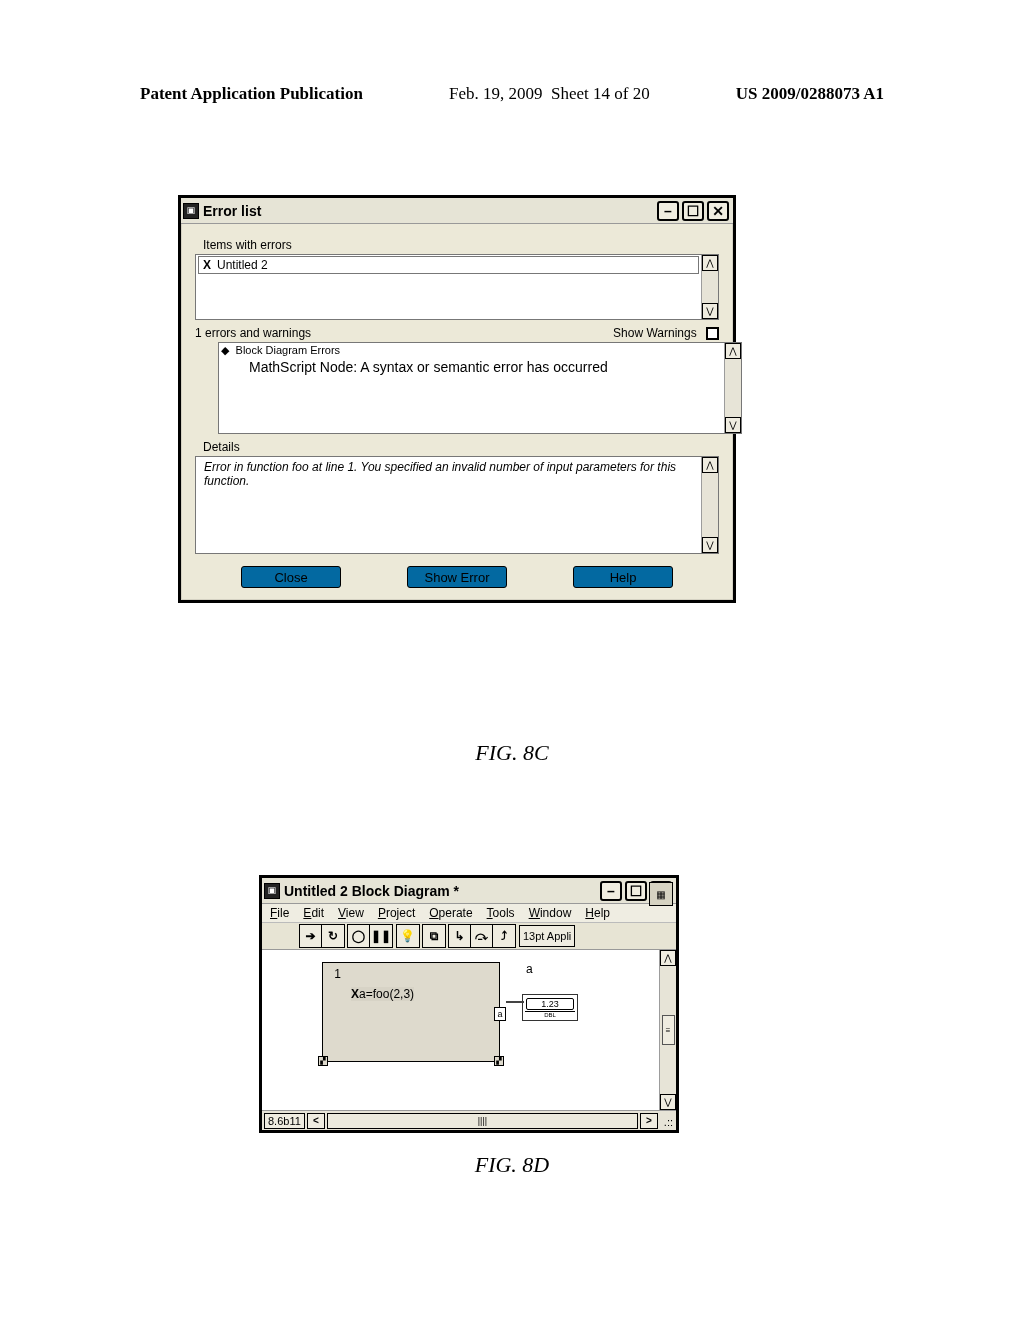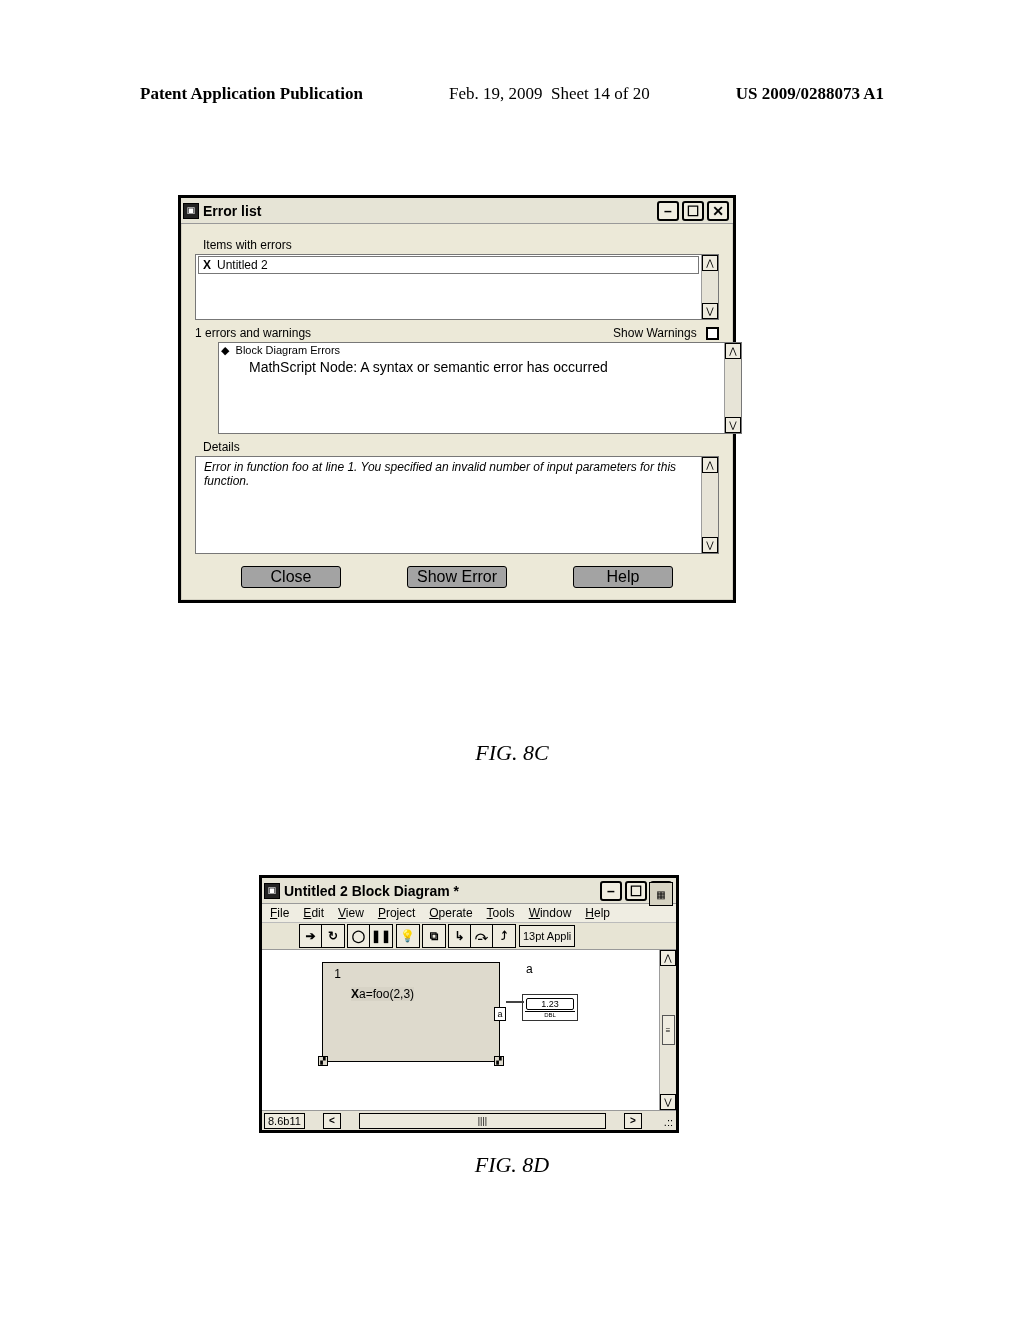--- a/index.html
+++ b/index.html
@@ -121,24 +121,24 @@
     display:flex;
     justify-content:center;
     gap: 66px;
     margin-top: 12px;
   }
   .btn {
     min-width: 100px;
     height: 22px;
     border: 1px solid #000;
     border-radius: 3px;
-    background: #a3a3a3;
+    background: #0369a1;
     display:flex;align-items:center;justify-content:center;
     padding: 0 8px;
-    font-size: 16px;
+    font-size: 13px;
   }
 
   
   .fig-label { font-style: italic; font-family: "Times New Roman", serif; font-size: 22px; position:absolute; left:0; width:100%; text-align:center; }
 
   
   .bd-window {
     left: 259px;
     top: 875px;
     width: 420px;
@@ -224,21 +224,21 @@
     font-size:9px;display:flex;align-items:center;justify-content:center;
   }
   .indicator-block {
     position:absolute; border:1px solid #333;
     padding:2px;font-size:9px;text-align:center;background:#fff;
   }
   .wire { position:absolute; background:#444; }
 
   .statusbar {
     background:#e7e4d7;border-top:1px solid #999;
-    display:flex;align-items:center;height:20px;padding:0 2px;gap:18px;
+    display:flex;align-items:center;height:20px;padding:0 2px;gap:2px;
   }
   .status-pill {
     border:1px solid #000;background:#efece0;padding:0 3px;height:16px;
     font-size:11px;display:flex;align-items:center;
   }
   .sb-btn {
     width:18px;height:16px;border:1px solid #000;background:#efece0;
     display:flex;align-items:center;justify-content:center;font-size:10px;font-weight:bold;
   }
   .sb-track {

